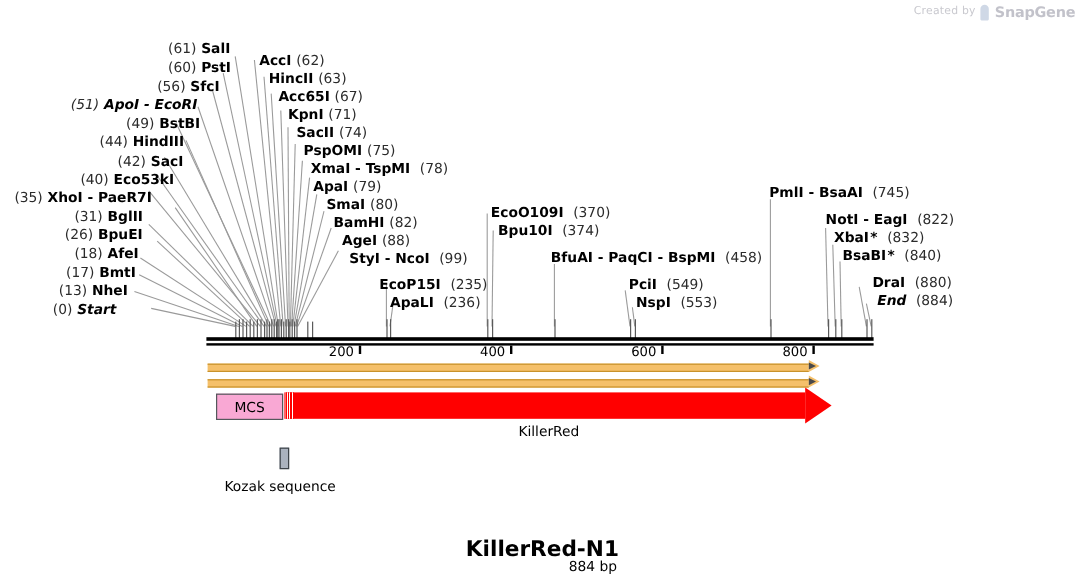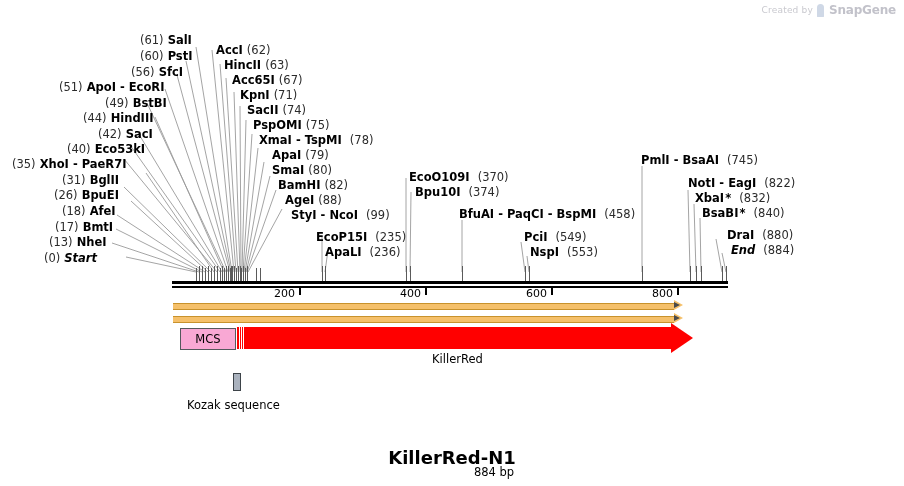--- a/index.html
+++ b/index.html
@@ -137,41 +137,41 @@
       <path d="M694,204 L696,272"></path>
       <path d="M700,218 L701,272"></path>
       <path d="M716,239 L722,272"></path>
       <path d="M722,253 L726,272"></path>
     </g>
   </svg>
 
   <div class="lbl" style="left:140px;top:34px;"><span class="pos">(61)</span> <span class="nm">SalI</span></div>
   <div class="lbl" style="left:140px;top:50px;"><span class="pos">(60)</span> <span class="nm">PstI</span></div>
   <div class="lbl" style="left:131px;top:66px;"><span class="pos">(56)</span> <span class="nm">SfcI</span></div>
-  <div class="lbl" style="left:59px;top:81px;"><span class="pos">(51)</span> <span class="nm">ApoI</span> <span class="sep">-</span> <span class="nm">EcoRI</span></div>
+  <div class="lbl" style="left:59px;top:81px;font-style:italic;"><span class="pos">(51)</span> <span class="nm">ApoI</span> <span class="sep">-</span> <span class="nm">EcoRI</span></div>
   <div class="lbl" style="left:105px;top:97px;"><span class="pos">(49)</span> <span class="nm">BstBI</span></div>
   <div class="lbl" style="left:83px;top:112px;"><span class="pos">(44)</span> <span class="nm">HindIII</span></div>
   <div class="lbl" style="left:98px;top:128px;"><span class="pos">(42)</span> <span class="nm">SacI</span></div>
   <div class="lbl" style="left:67px;top:143px;"><span class="pos">(40)</span> <span class="nm">Eco53kI</span></div>
   <div class="lbl" style="left:12px;top:158px;"><span class="pos">(35)</span> <span class="nm">XhoI</span> <span class="sep">-</span> <span class="nm">PaeR7I</span></div>
   <div class="lbl" style="left:62px;top:174px;"><span class="pos">(31)</span> <span class="nm">BglII</span></div>
   <div class="lbl" style="left:54px;top:189px;"><span class="pos">(26)</span> <span class="nm">BpuEI</span></div>
   <div class="lbl" style="left:62px;top:205px;"><span class="pos">(18)</span> <span class="nm">AfeI</span></div>
   <div class="lbl" style="left:55px;top:221px;"><span class="pos">(17)</span> <span class="nm">BmtI</span></div>
   <div class="lbl" style="left:49px;top:236px;"><span class="pos">(13)</span> <span class="nm">NheI</span></div>
   <div class="lbl italic" style="left:44px;top:252px;"><span class="pos">(0)</span> <span class="nm">Start</span></div>
 
   <div class="lbl" style="left:216px;top:44px;"><span class="nm">AccI</span> <span class="pos">(62)</span></div>
   <div class="lbl" style="left:224px;top:59px;"><span class="nm">HincII</span> <span class="pos">(63)</span></div>
   <div class="lbl" style="left:232px;top:74px;"><span class="nm">Acc65I</span> <span class="pos">(67)</span></div>
   <div class="lbl" style="left:240px;top:89px;"><span class="nm">KpnI</span> <span class="pos">(71)</span></div>
   <div class="lbl" style="left:247px;top:104px;"><span class="nm">SacII</span> <span class="pos">(74)</span></div>
   <div class="lbl" style="left:253px;top:119px;"><span class="nm">PspOMI</span> <span class="pos">(75)</span></div>
   <div class="lbl" style="left:259px;top:134px;"><span class="nm">XmaI</span> <span class="sep">-</span> <span class="nm">TspMI</span> &nbsp;<span class="pos">(78)</span></div>
-  <div class="lbl" style="left:272px;top:149px;"><span class="nm">ApaI</span> <span class="pos">(79)</span></div>
+  <div class="lbl" style="left:261px;top:149px;"><span class="nm">ApaI</span> <span class="pos">(79)</span></div>
   <div class="lbl" style="left:272px;top:164px;"><span class="nm">SmaI</span> <span class="pos">(80)</span></div>
   <div class="lbl" style="left:278px;top:179px;"><span class="nm">BamHI</span> <span class="pos">(82)</span></div>
   <div class="lbl" style="left:285px;top:194px;"><span class="nm">AgeI</span> <span class="pos">(88)</span></div>
   <div class="lbl" style="left:291px;top:209px;"><span class="nm">StyI</span> <span class="sep">-</span> <span class="nm">NcoI</span> &nbsp;<span class="pos">(99)</span></div>
   <div class="lbl" style="left:316px;top:231px;"><span class="nm">EcoP15I</span> &nbsp;<span class="pos">(235)</span></div>
   <div class="lbl" style="left:325px;top:246px;"><span class="nm">ApaLI</span> &nbsp;<span class="pos">(236)</span></div>
 
   <div class="lbl" style="left:409px;top:171px;"><span class="nm">EcoO109I</span> &nbsp;<span class="pos">(370)</span></div>
   <div class="lbl" style="left:415px;top:186px;"><span class="nm">Bpu10I</span> &nbsp;<span class="pos">(374)</span></div>
   <div class="lbl" style="left:459px;top:208px;"><span class="nm">BfuAI</span> <span class="sep">-</span> <span class="nm">PaqCI</span> <span class="sep">-</span> <span class="nm">BspMI</span> &nbsp;<span class="pos">(458)</span></div>

